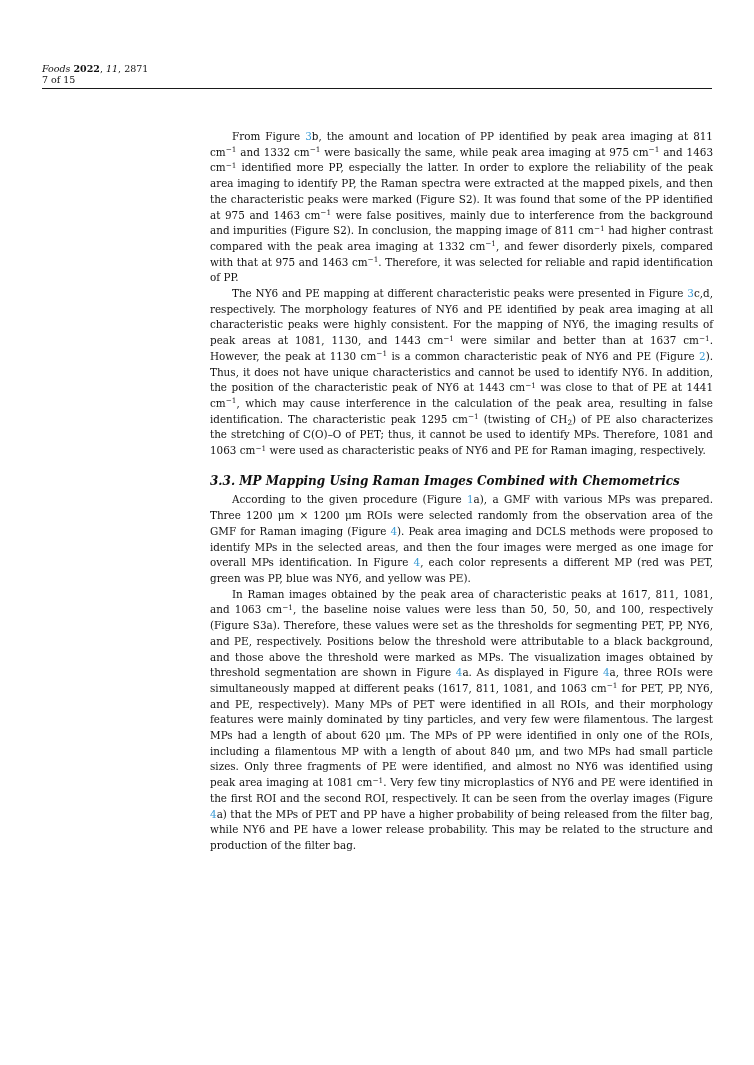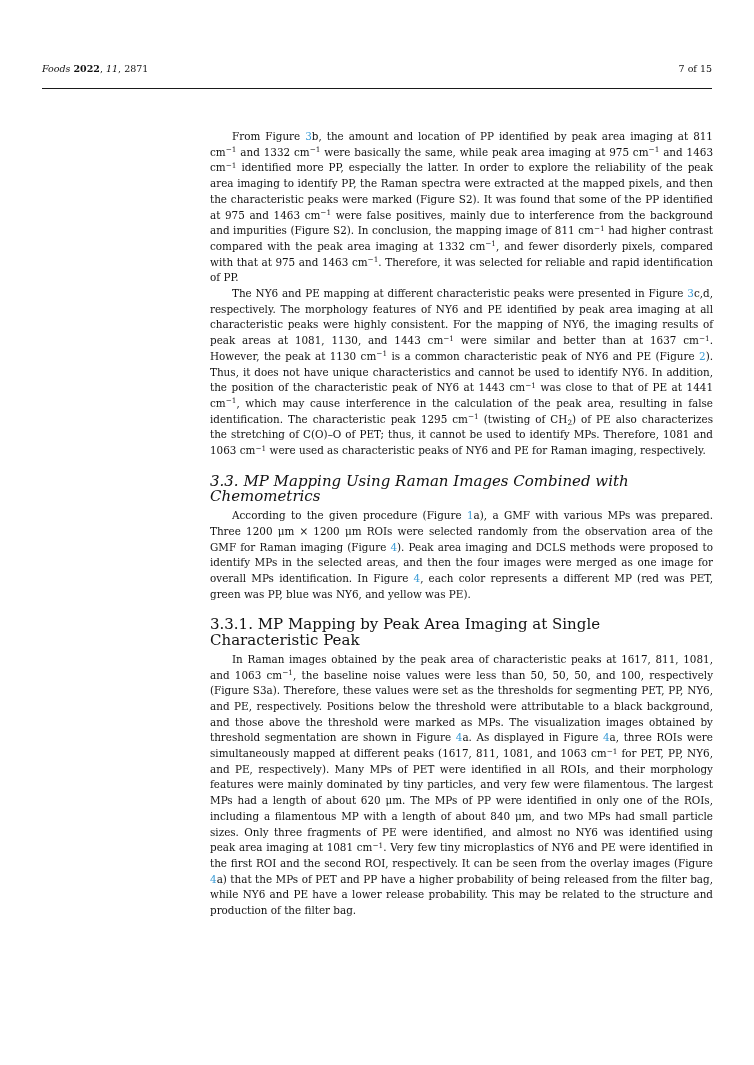--- a/index.html
+++ b/index.html
@@ -12,42 +12,43 @@
     overflow: hidden;
   }
   .page-header {
     position: absolute;
     left: 42px; right: 42px; top: 63px;
     display: flex;
     justify-content: space-between;
     align-items: baseline;
     font-size: 9.5px;
     color: #111;
+    flex-direction: column;
   }
   .header-rule {
     position: absolute;
     left: 42px; right: 42px; top: 88px;
     border-top: 1px solid #1a1a1a;
     height: 0;
   }
   .article-body {
     position: absolute;
     left: 210px; width: 503px; top: 129px;
     font-size: 10.4px;
     line-height: 15.7px;
     text-align: justify;
   }
   .article-body p.para {
     margin: 0;
     text-indent: 22px;
   }
   .article-body .heading,
   .article-body .heading-italic {
-    font-size: 15px;
-    font-weight: normal;
+    font-size: 12px;
+    font-weight: bold;
     margin: 15px 0 3px 0;
     text-align: left;
     text-indent: 0;
   }
   .article-body .heading-italic { font-style: italic; }
   .seg-plain {}
   .seg-italic { font-style: italic; }
   .seg-bold { font-weight: bold; }
   .seg-link { color: #3a9bd5; }
   sup.seg-sup, sub.seg-sub {
@@ -65,15 +66,14 @@
   <span>7 of 15</span>
 </header>
 
 <div class="header-rule"></div>
 
 <main class="article-body">
     <p class="para"><span class="seg-plain">From Figure </span><span class="seg-link">3</span><span class="seg-plain">b, the amount and location of PP identified by peak area imaging at 811 cm</span><sup class="seg-sup">−1</sup><span class="seg-plain"> and 1332 cm</span><sup class="seg-sup">−1</sup><span class="seg-plain"> were basically the same, while peak area imaging at 975 cm</span><sup class="seg-sup">−1</sup><span class="seg-plain"> and 1463 cm</span><sup class="seg-sup">−1</sup><span class="seg-plain"> identified more PP, especially the latter. In order to explore the reliability of the peak area imaging to identify PP, the Raman spectra were extracted at the mapped pixels, and then the characteristic peaks were marked (Figure S2). It was found that some of the PP identified at 975 and 1463 cm</span><sup class="seg-sup">−1</sup><span class="seg-plain"> were false positives, mainly due to interference from the background and impurities (Figure S2). In conclusion, the mapping image of 811 cm</span><sup class="seg-sup">−1</sup><span class="seg-plain"> had higher contrast compared with the peak area imaging at 1332 cm</span><sup class="seg-sup">−1</sup><span class="seg-plain">, and fewer disorderly pixels, compared with that at 975 and 1463 cm</span><sup class="seg-sup">−1</sup><span class="seg-plain">. Therefore, it was selected for reliable and rapid identification of PP.</span></p>
     <p class="para"><span class="seg-plain">The NY6 and PE mapping at different characteristic peaks were presented in Figure </span><span class="seg-link">3</span><span class="seg-plain">c,d, respectively. The morphology features of NY6 and PE identified by peak area imaging at all characteristic peaks were highly consistent. For the mapping of NY6, the imaging results of peak areas at 1081, 1130, and 1443 cm</span><sup class="seg-sup">−1</sup><span class="seg-plain"> were similar and better than at 1637 cm</span><sup class="seg-sup">−1</sup><span class="seg-plain">. However, the peak at 1130 cm</span><sup class="seg-sup">−1</sup><span class="seg-plain"> is a common characteristic peak of NY6 and PE (Figure </span><span class="seg-link">2</span><span class="seg-plain">). Thus, it does not have unique characteristics and cannot be used to identify NY6. In addition, the position of the characteristic peak of NY6 at 1443 cm</span><sup class="seg-sup">−1</sup><span class="seg-plain"> was close to that of PE at 1441 cm</span><sup class="seg-sup">−1</sup><span class="seg-plain">, which may cause interference in the calculation of the peak area, resulting in false identification. The characteristic peak 1295 cm</span><sup class="seg-sup">−1</sup><span class="seg-plain"> (twisting of CH</span><sub class="seg-sub">2</sub><span class="seg-plain">) of PE also characterizes the stretching of C(O)–O of PET; thus, it cannot be used to identify MPs. Therefore, 1081 and 1063 cm</span><sup class="seg-sup">−1</sup><span class="seg-plain"> were used as characteristic peaks of NY6 and PE for Raman imaging, respectively.</span></p>
     <h2 class="heading-italic"><span class="seg-plain">3.3. MP Mapping Using Raman Images Combined with Chemometrics</span></h2>
     <p class="para"><span class="seg-plain">According to the given procedure (Figure </span><span class="seg-link">1</span><span class="seg-plain">a), a GMF with various MPs was prepared. Three 1200 μm × 1200 μm ROIs were selected randomly from the observation area of the GMF for Raman imaging (Figure </span><span class="seg-link">4</span><span class="seg-plain">). Peak area imaging and DCLS methods were proposed to identify MPs in the selected areas, and then the four images were merged as one image for overall MPs identification. In Figure </span><span class="seg-link">4</span><span class="seg-plain">, each color represents a different MP (red was PET, green was PP, blue was NY6, and yellow was PE).</span></p>
-    <h3 class="heading"><span class="seg-plain">3.3.1. MP Mapping by Peak Area Imaging at Single Characteristic Peak</span></h3>
     <p class="para"><span class="seg-plain">In Raman images obtained by the peak area of characteristic peaks at 1617, 811, 1081, and 1063 cm</span><sup class="seg-sup">−1</sup><span class="seg-plain">, the baseline noise values were less than 50, 50, 50, and 100, respectively (Figure S3a). Therefore, these values were set as the thresholds for segmenting PET, PP, NY6, and PE, respectively. Positions below the threshold were attributable to a black background, and those above the threshold were marked as MPs. The visualization images obtained by threshold segmentation are shown in Figure </span><span class="seg-link">4</span><span class="seg-plain">a. As displayed in Figure </span><span class="seg-link">4</span><span class="seg-plain">a, three ROIs were simultaneously mapped at different peaks (1617, 811, 1081, and 1063 cm</span><sup class="seg-sup">−1</sup><span class="seg-plain"> for PET, PP, NY6, and PE, respectively). Many MPs of PET were identified in all ROIs, and their morphology features were mainly dominated by tiny particles, and very few were filamentous. The largest MPs had a length of about 620 μm. The MPs of PP were identified in only one of the ROIs, including a filamentous MP with a length of about 840 μm, and two MPs had small particle sizes. Only three fragments of PE were identified, and almost no NY6 was identified using peak area imaging at 1081 cm</span><sup class="seg-sup">−1</sup><span class="seg-plain">. Very few tiny microplastics of NY6 and PE were identified in the first ROI and the second ROI, respectively. It can be seen from the overlay images (Figure </span><span class="seg-link">4</span><span class="seg-plain">a) that the MPs of PET and PP have a higher probability of being released from the filter bag, while NY6 and PE have a lower release probability. This may be related to the structure and production of the filter bag.</span></p>
   </main>
 
 </body></html>

